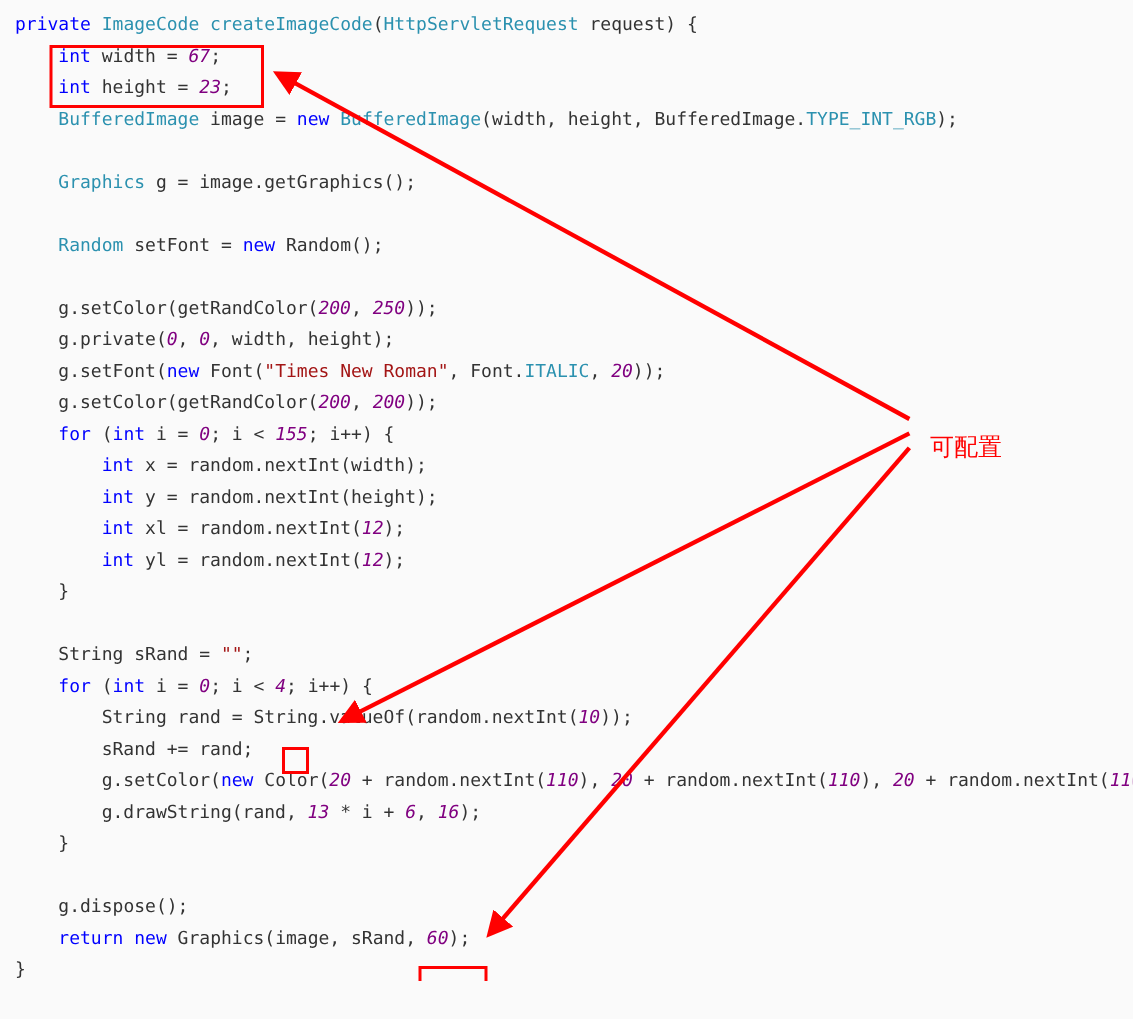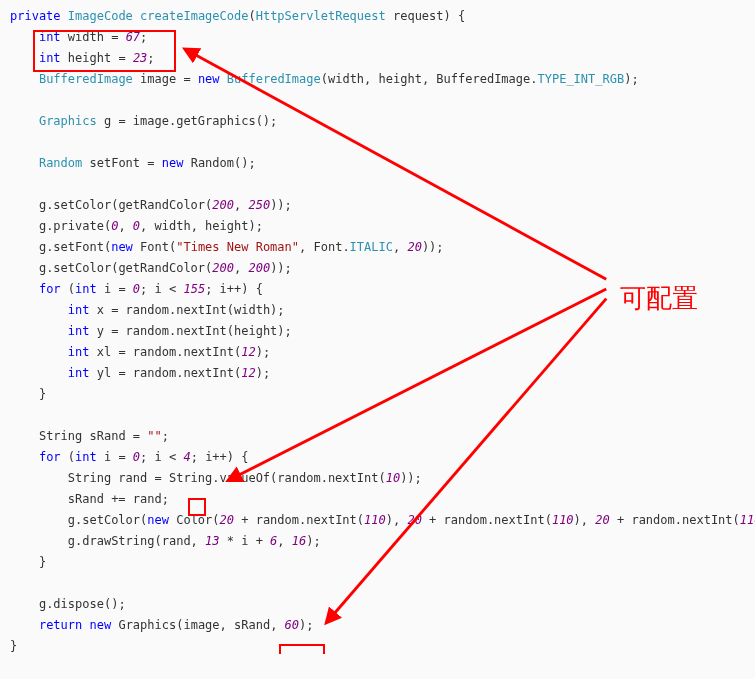--- a/index.html
+++ b/index.html
@@ -37,21 +37,21 @@
   }
   .box {
     position: absolute;
     border: 2px solid #ff0000;
     box-sizing: border-box;
   }
   .label {
     position: absolute;
     color: #ff0000;
     font-family: "Microsoft YaHei", "SimSun", sans-serif;
-    font-size: 26px;
+    font-size: 16px;
     font-weight: 400;
   }
   svg.arrows {
     position: absolute;
     inset: 0;
     width: 100%;
     height: 100%;
   }
 </style>
 </head>

